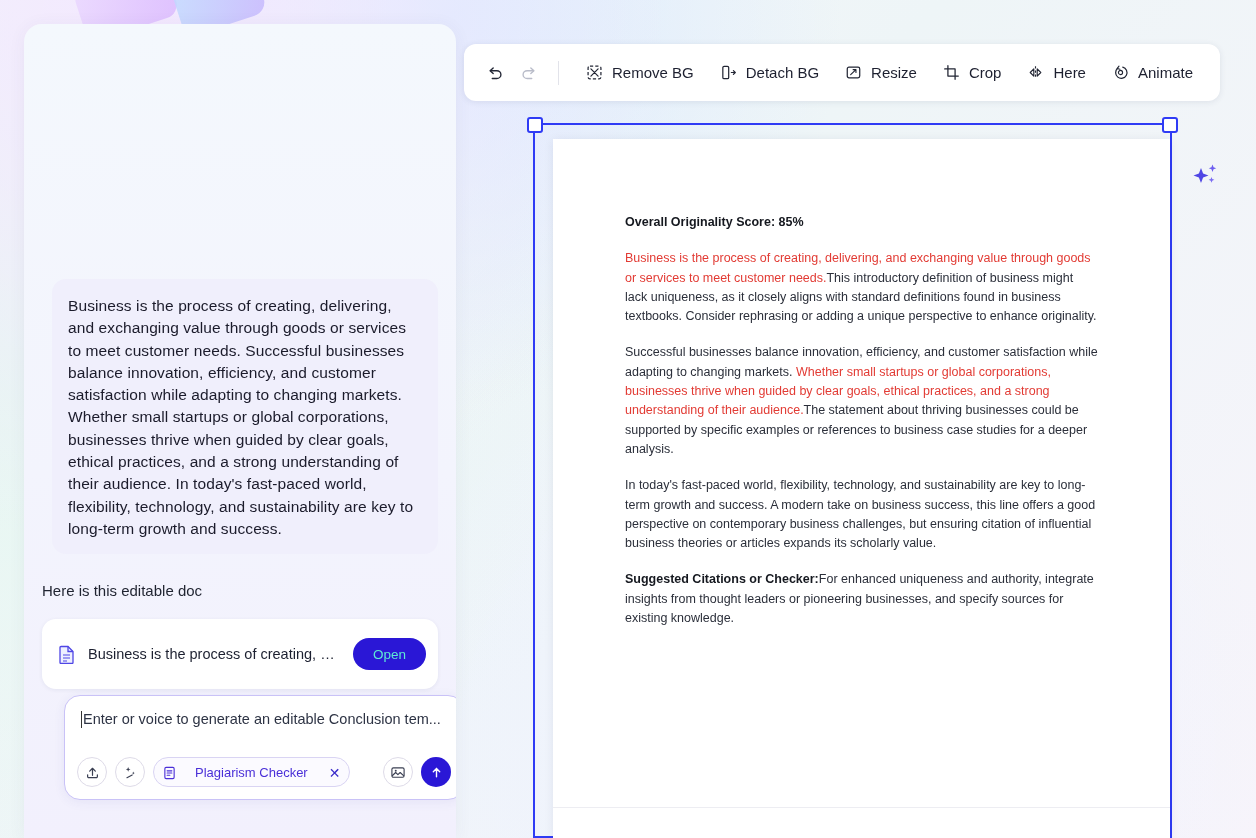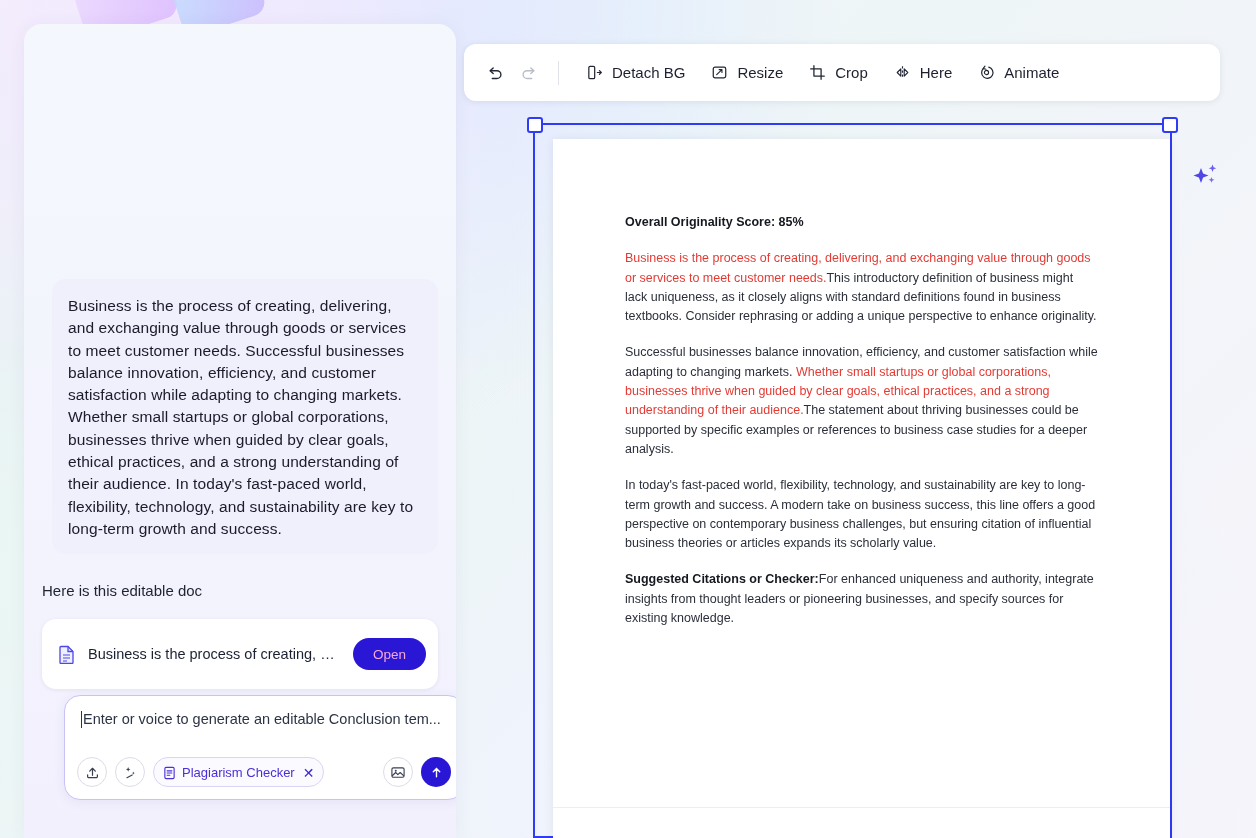--- a/index.html
+++ b/index.html
@@ -85,21 +85,21 @@
     font-size: 14.5px;
     color: #1c2030;
     white-space: nowrap;
     overflow: hidden;
     text-overflow: ellipsis;
     padding-right: 12px;
   }
   .open-btn {
     flex: 0 0 auto;
     background: #2a17d6;
-    color: #f9a8d4;
+    color: #5eead4;
     border: none;
     border-radius: 18px;
     height: 32px;
     padding: 0 20px;
     font-size: 13.5px;
     font-family: inherit;
     cursor: pointer;
   }
 
   
@@ -147,20 +147,21 @@
   .chip {
     display: flex; align-items: center;
     height: 30px;
     padding: 1px 9px 0 9px;
     border: 1px solid #d9d4f3;
     border-radius: 16px;
     background: #fbfaff;
     font-size: 13px;
     color: #4a2fd8;
     cursor: pointer;
+    gap: 13px;
   }
   .chip .chip-icon { margin-right: 6px; display: flex; }
   .chip .chip-x { margin-left: 8px; color: #3a2bc9; font-size: 14px; }
   .spacer { flex: 1 1 auto; }
   .send-btn {
     width: 30px; height: 30px;
     border-radius: 50%;
     background: #2a17d6;
     color: #fff;
     display: flex; align-items: center; justify-content: center;
@@ -336,20 +337,29 @@
     </svg>
   </div>
   <div class="tb-icon-btn disabled">
     <svg width="20" height="20" viewBox="0 0 22 22" fill="none">
       <path d="M15.5 8.5H9c-2.5 0-4.5 1.9-4.5 4.3S6.5 17 9 17h5" stroke="currentColor" stroke-width="1.5" stroke-linecap="round"></path>
       <path d="M13 5.4l3.4 3.1L13 11.6" stroke="currentColor" stroke-width="1.5" stroke-linecap="round" stroke-linejoin="round"></path>
     </svg>
   </div>
   <div class="tb-divider"></div>
 
+  <div class="tb-item">
+    <span class="tb-glyph">
+      <svg width="17" height="17" viewBox="0 0 18 18" fill="none">
+        <rect x="2.2" y="2.2" width="13.6" height="13.6" rx="2" stroke="currentColor" stroke-width="1.3" stroke-dasharray="3.4 2.2"></rect>
+        <path d="M5.2 5.2l7.6 7.6M12.8 5.2l-7.6 7.6" stroke="currentColor" stroke-width="1.3" stroke-linecap="round"></path>
+      </svg>
+    </span>
+    <span>Remove BG</span>
+  </div>
 
   <div class="tb-item">
     <span class="tb-glyph">
       <svg width="17" height="17" viewBox="0 0 18 18" fill="none">
         <rect x="3" y="2.4" width="6.2" height="13.2" rx="1.4" stroke="currentColor" stroke-width="1.3"></rect>
         <path d="M12 9h4M14.2 7l2 2-2 2" stroke="currentColor" stroke-width="1.3" stroke-linecap="round" stroke-linejoin="round"></path>
       </svg>
     </span>
     <span>Detach BG</span>
   </div>

